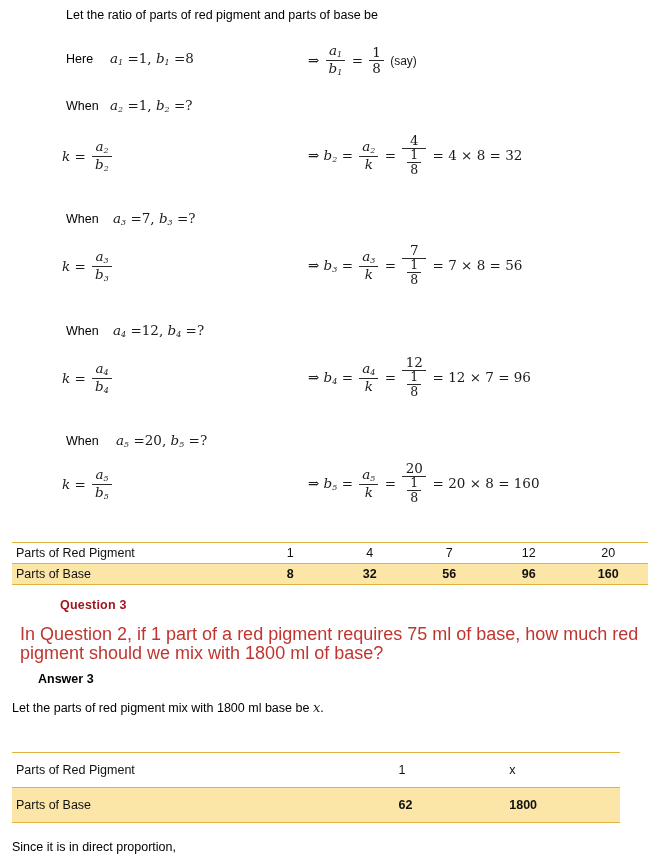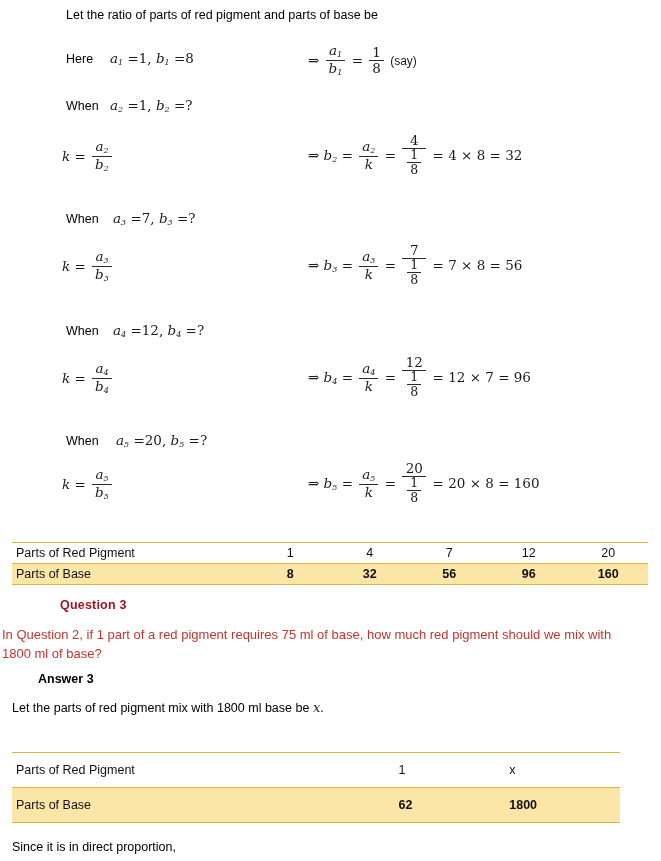--- a/index.html
+++ b/index.html
@@ -93,22 +93,22 @@
   #table2 .rowB .val{font-weight:bold;}
 
   
   .qhead{
     position:absolute;left:12px;top:598px;
     font-size:12.5px;font-weight:bold;
     letter-spacing:.2px;
     margin-left:48px;
   }
   .qbody{
-    position:absolute;left:2px;top:625px;width:622px;
-    font-size:13px;line-height:19px;
+    position:absolute;left:20px;top:625px;width:622px;
+    font-size:18px;line-height:19px;
   }
   .ahead{
     position:absolute;left:12px;top:672px;
     font-size:12.5px;font-weight:bold;color:#000;margin-left:26px;
   }
 </style>
 </head>
 <body>
 
 <div class="page">

